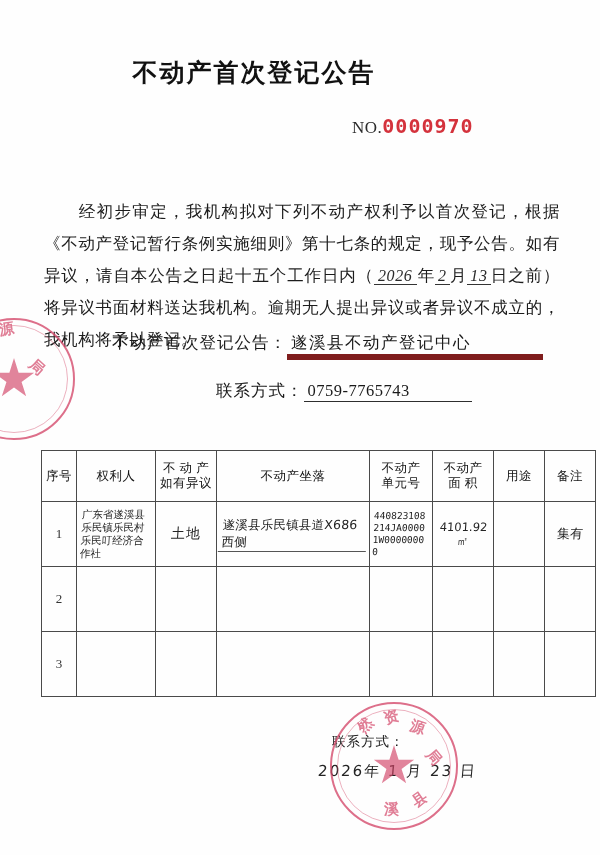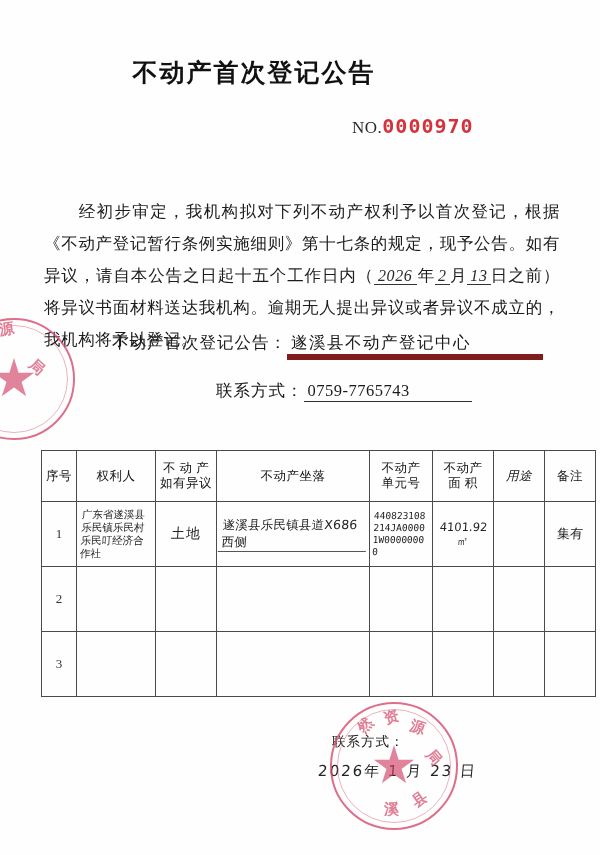--- a/index.html
+++ b/index.html
@@ -138,21 +138,21 @@
     letter-spacing: 0.5px;
     color: #141414;
   }
   .reg-table tbody td { height: 62px; }
   .col-seq    { width: 30px; }
   .col-owner  { width: 74px; }
   .col-type   { width: 56px; }
   .col-loc    { width: 148px; border-radius: 15px; }
   .col-unit   { width: 58px; }
   .col-area   { width: 56px; }
-  .col-use    { width: 46px; font-style: italic; }
+  .col-use    { width: 46px; }
   .col-remark { width: 46px; }
 
   .seq-num {
     font-family: "Liberation Serif", serif;
     font-size: 13px;
     color: #333;
   }
 
   
   .hw {

